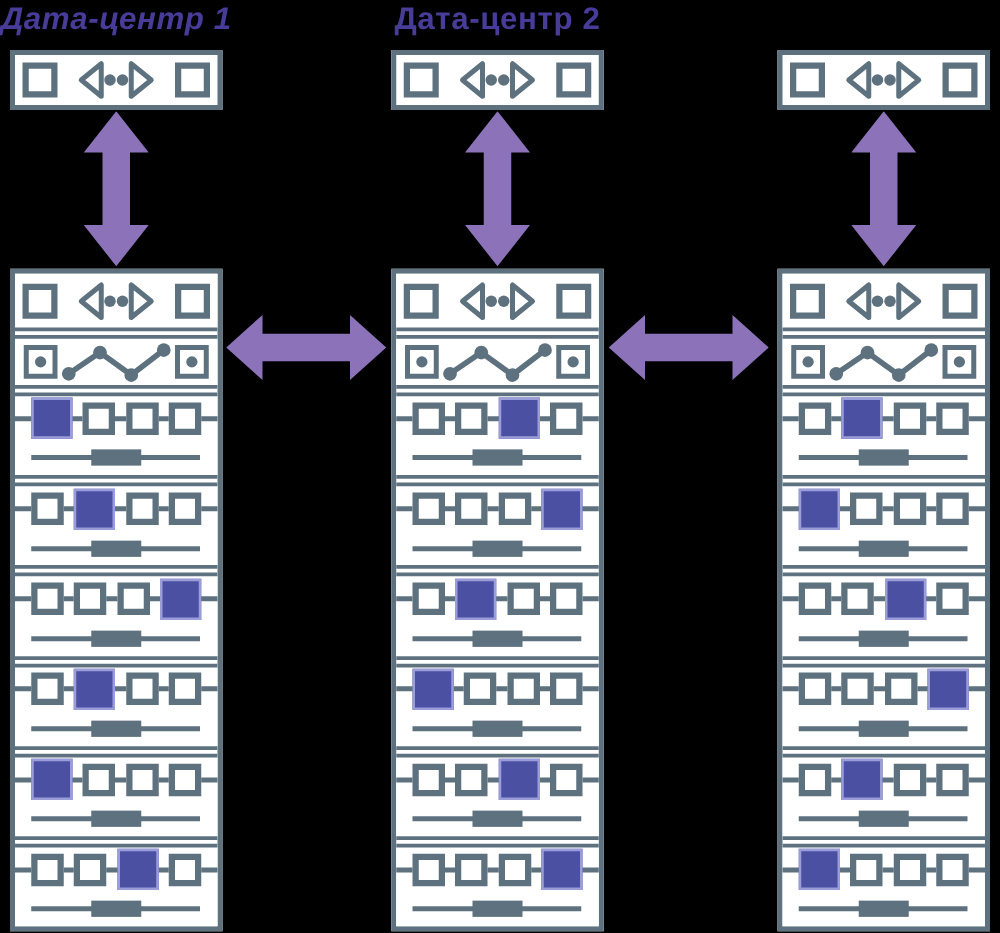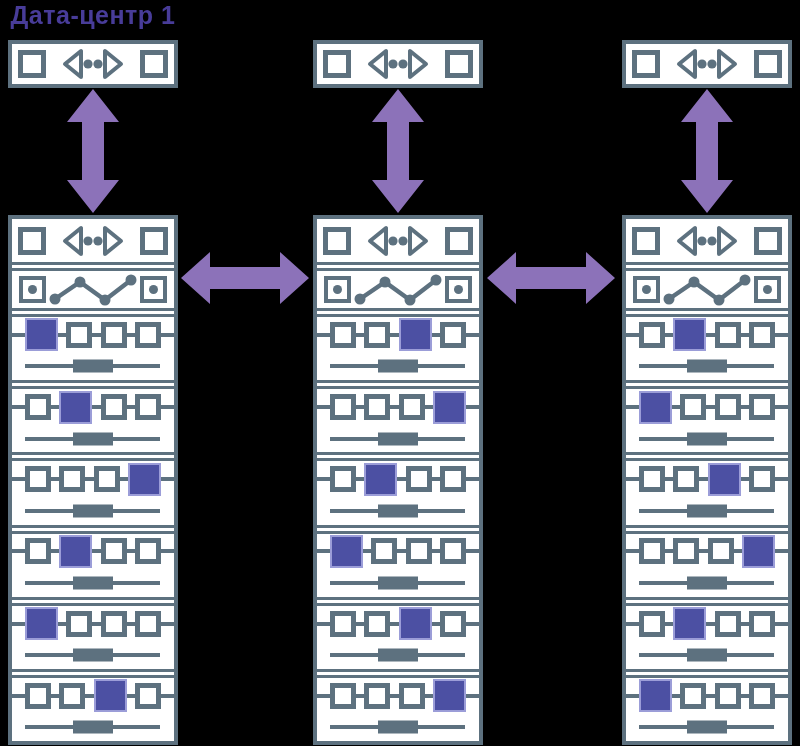--- a/index.html
+++ b/index.html
@@ -67,21 +67,21 @@
 <body>
 
 <div id="canvas">
   <svg class="h-arrow" style="left:181px" width="128" height="52" viewBox="0 0 128 52">
     <polygon points="0,26 29,0 29,15 99,15 99,0 128,26 99,52 99,37 29,37 29,52" fill="#8c72b9"></polygon>
   </svg>
   <svg class="h-arrow" style="left:487px" width="128" height="52" viewBox="0 0 128 52">
     <polygon points="0,26 29,0 29,15 99,15 99,0 128,26 99,52 99,37 29,37 29,52" fill="#8c72b9"></polygon>
   </svg>
 
-  <div class="dc" style="left: 8px;">
+  <div class="dc" style="left: 8px; font-style: italic;">
     <div class="dc-title">Дата-центр 1</div>
 
     <div class="io-box">
       <div class="iosq"></div>
       <svg width="66" height="34" viewBox="0 0 66 34">
         <path d="M21 4 L21 30 L5 17 Z" fill="#ffffff" stroke="#5d717f" stroke-width="4" stroke-linejoin="round"></path>
         <circle cx="28" cy="17" r="4.6" fill="#5d717f"></circle>
         <circle cx="38" cy="17" r="4.6" fill="#5d717f"></circle>
         <path d="M45 4 L45 30 L61 17 Z" fill="#ffffff" stroke="#5d717f" stroke-width="4" stroke-linejoin="round"></path>
       </svg>
@@ -194,20 +194,21 @@
           </div>
           <div class="resistor">
             <div class="line"></div>
             <div class="block"></div>
           </div>
         </div>
       </div>
   </div>
 
   <div class="dc" style="left: 313px;">
+    <div class="dc-title">Дата-центр 2</div>
 
     <div class="io-box">
       <div class="iosq"></div>
       <svg width="66" height="34" viewBox="0 0 66 34">
         <path d="M21 4 L21 30 L5 17 Z" fill="#ffffff" stroke="#5d717f" stroke-width="4" stroke-linejoin="round"></path>
         <circle cx="28" cy="17" r="4.6" fill="#5d717f"></circle>
         <circle cx="38" cy="17" r="4.6" fill="#5d717f"></circle>
         <path d="M45 4 L45 30 L61 17 Z" fill="#ffffff" stroke="#5d717f" stroke-width="4" stroke-linejoin="round"></path>
       </svg>
       <div class="iosq"></div>

